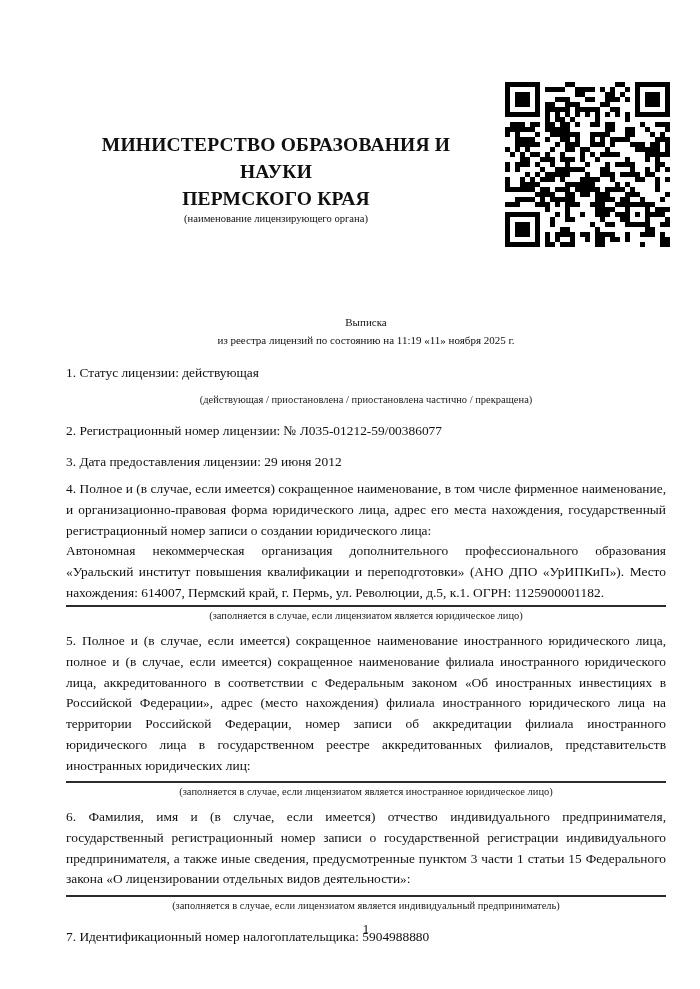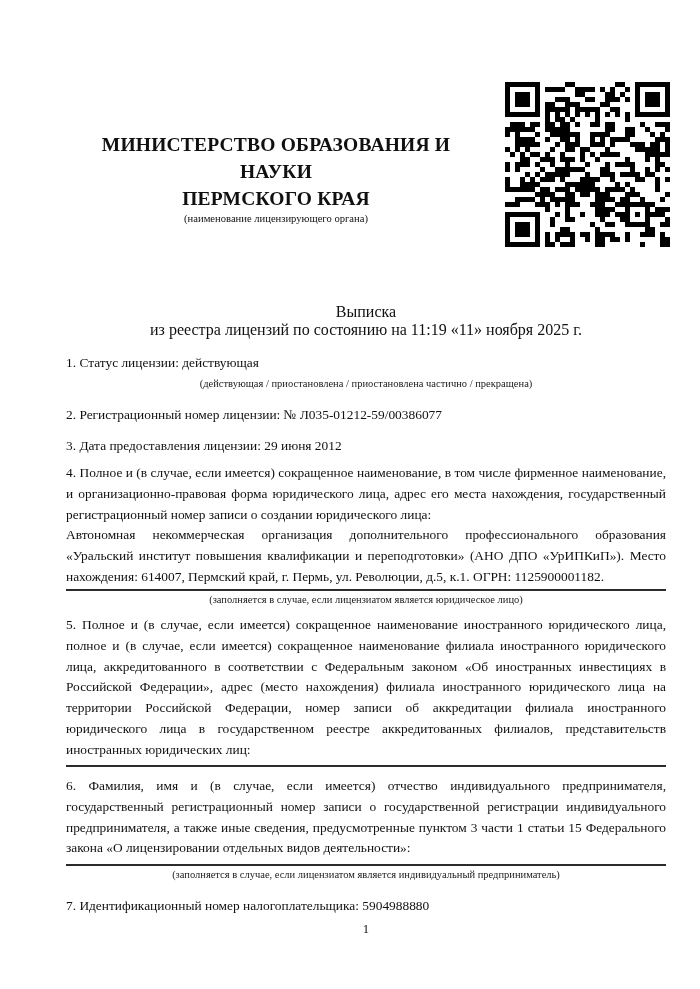--- a/index.html
+++ b/index.html
@@ -42,37 +42,37 @@
   .qr-wrap svg { display: block; width: 165px; height: 165px; }
   
   .content {
     position: absolute;
     top: 303px;
     left: 66px;
     width: 600px;
     font-size: 13.4px;
     line-height: 20.7px;
   }
-  .doc-title-block { text-align: center; font-size: 16px; line-height: 18px; }
+  .doc-title-block { text-align: center; font-size: 11px; line-height: 18px; margin-top: 10px; }
   .item-line { margin-top: 0; }
   .para { text-align: justify; }
   .small-caption {
     text-align: center;
     font-size: 10.5px;
     line-height: 13px;
     color: #1a1a1a;
   }
   .fill-rule {
     border: none;
     border-top: 2px solid #2b2b2b;
     height: 0;
     width: 100%;
   }
   .mt-status   { margin-top: 14px; }
-  .mt-caption1 { margin-top: 3px; }
+  .mt-caption1 { margin-top: 9px; }
   .mt-item2    { margin-top: 15px; }
   .mt-item3    { margin-top: 11px; }
   .mt-item4    { margin-top: 6px; }
   .mt-rule4    { margin-top: 2px; }
   .mt-cap4     { margin-top: 2px; }
   .mt-item5    { margin-top: 9px; font-family: Liberation Serif, serif; }
   .mt-rule5    { margin-top: 5px; }
   .mt-cap5     { margin-top: 2px; }
   .mt-item6    { margin-top: 9px; }
   .mt-rule6    { margin-top: 5px; }
@@ -655,20 +655,21 @@
 
     <div class="item-line mt-item3">3. Дата предоставления лицензии: 29 июня 2012</div>
 
     <div class="para mt-item4">4. Полное и (в случае, если имеется) сокращенное наименование, в том числе фирменное наименование, и организационно-правовая форма юридического лица, адрес его места нахождения, государственный регистрационный номер записи о создании юридического лица:</div>
     <div class="para">Автономная некоммерческая организация дополнительного профессионального образования «Уральский институт повышения квалификации и переподготовки» (АНО ДПО «УрИПКиП»). Место нахождения: 614007, Пермский край, г. Пермь, ул. Революции, д.5, к.1. ОГРН: 1125900001182.</div>
     <hr class="fill-rule mt-rule4">
     <div class="small-caption mt-cap4">(заполняется в случае, если лицензиатом является юридическое лицо)</div>
 
     <div class="para mt-item5">5. Полное и (в случае, если имеется) сокращенное наименование иностранного юридического лица, полное и (в случае, если имеется) сокращенное наименование филиала иностранного юридического лица, аккредитованного в соответствии с Федеральным законом «Об иностранных инвестициях в Российской Федерации», адрес (место нахождения) филиала иностранного юридического лица на территории Российской Федерации, номер записи об аккредитации филиала иностранного юридического лица в государственном реестре аккредитованных филиалов, представительств иностранных юридических лиц:</div>
     <hr class="fill-rule mt-rule5">
+    <div class="small-caption mt-cap5">(заполняется в случае, если лицензиатом является иностранное юридическое лицо)</div>
 
     <div class="para mt-item6">6. Фамилия, имя и (в случае, если имеется) отчество индивидуального предпринимателя, государственный регистрационный номер записи о государственной регистрации индивидуального предпринимателя, а также иные сведения, предусмотренные пунктом 3 части 1 статьи 15 Федерального закона «О лицензировании отдельных видов деятельности»:</div>
     <hr class="fill-rule mt-rule6">
     <div class="small-caption mt-cap6">(заполняется в случае, если лицензиатом является индивидуальный предприниматель)</div>
 
     <div class="item-line mt-item7">7. Идентификационный номер налогоплательщика: 5904988880</div>
   </div>
 
   <div class="page-number">1</div>
 </div>

